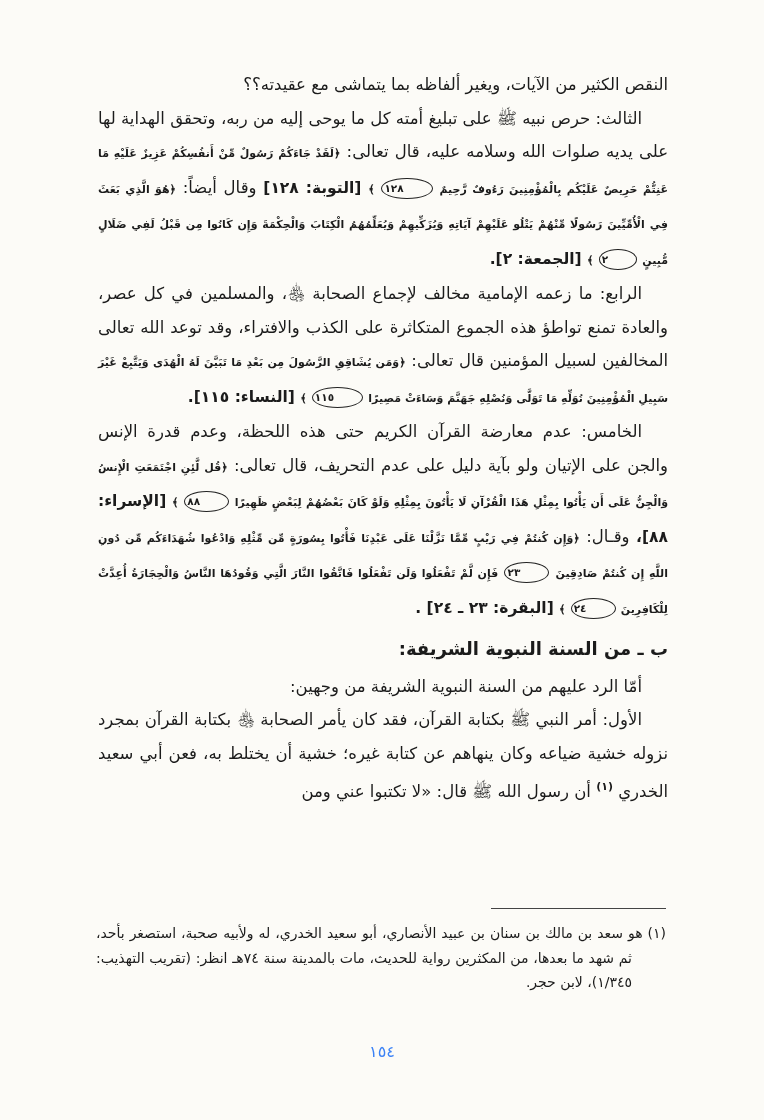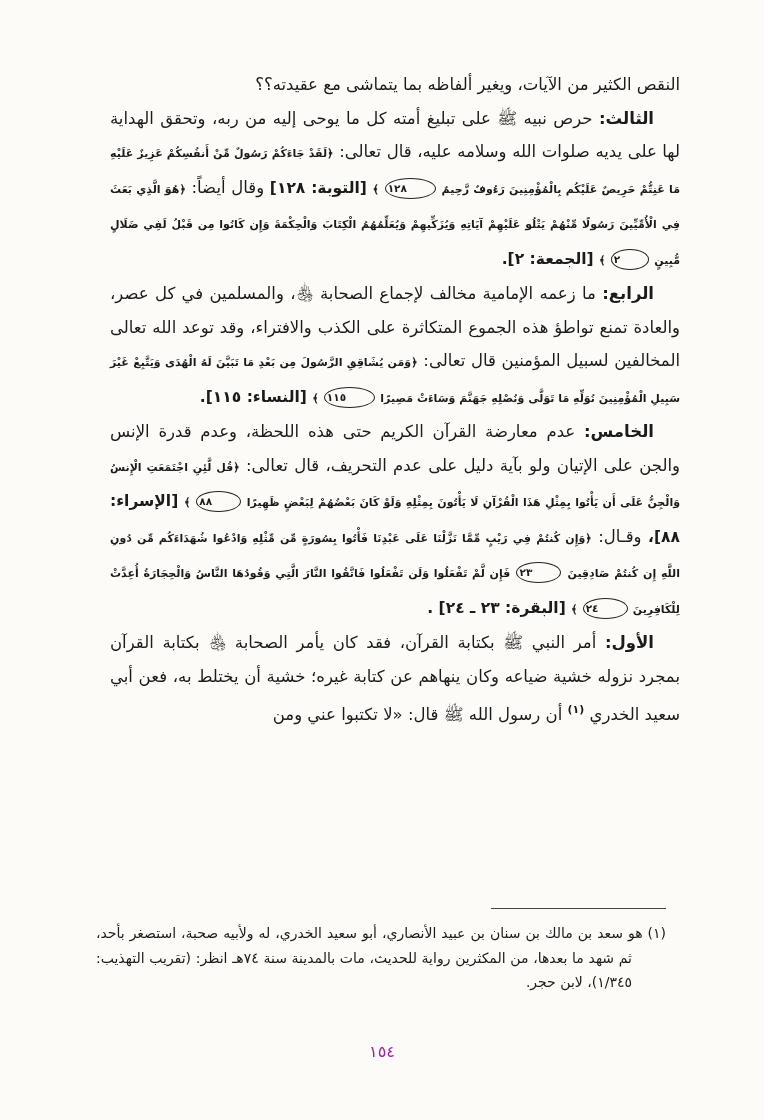--- a/index.html
+++ b/index.html
@@ -12,31 +12,31 @@
   .page {
     position: relative;
     width: 764px; height: 1120px;
     background: #fcfbf7;
     color: #1b1b1b;
     direction: rtl;
     overflow: hidden;
   }
   .content {
     position: absolute;
-    top: 68px; right: 84px;
+    top: 68px; right: 96px;
     width: 570px;
   }
   p.body-par {
     margin: 0;
     font-size: 16.5px;
     line-height: 33.5px;
     text-align: justify;
   }
   p.indent { text-indent: 26px; }
-  .seg-lead { font-weight: 700; }
+  .seg-lead { font-weight: 400; }
   .seg-text { font-weight: 400; }
   .seg-verse { font-weight: 700; font-size: 11px; }
   .seg-ref { font-weight: 700; font-size: 15.5px; margin-top: 40px; }
   .seg-ayah {
     display: inline-block;
     min-width: 21px; height: 21px;
     line-height: 19px;
     border: 1.4px solid #222;
     border-radius: 50%;
     font-size: 10.5px; font-weight: 700;
@@ -71,39 +71,41 @@
     text-align: justify;
     padding-right: 34px;
     text-indent: -34px;
   }
   .page-number {
     position: absolute;
     top: 1042px; left: 0;
     width: 764px;
     text-align: center;
     font-size: 16px;
-    color: #a21caf;
+    color: #3b82f6;
   }
 </style>
 </head>
 <body>
 
 <div class="page">
 
   <main class="content">
 
     <p class="body-par"><span class="seg-text">النقص الكثير من الآيات، ويغير ألفاظه بما يتماشى مع عقيدته؟؟</span></p>
 
     <p class="body-par indent"><span class="seg-lead">الثالث:</span> <span class="seg-text">حرص نبيه ﷺ على تبليغ أمته كل ما يوحى إليه من ربه، وتحقق الهداية لها على يديه صلوات الله وسلامه عليه، قال تعالى:</span> <span class="seg-verse">﴿لَقَدْ جَاءَكُمْ رَسُولٌ مِّنْ أَنفُسِكُمْ عَزِيزٌ عَلَيْهِ مَا عَنِتُّمْ حَرِيصٌ عَلَيْكُم بِالْمُؤْمِنِينَ رَءُوفٌ رَّحِيمٌ</span> <span class="seg-ayah">١٢٨</span> <span class="seg-verse">﴾</span> <span class="seg-ref">[التوبة: ١٢٨]</span> <span class="seg-text">وقال أيضاً:</span> <span class="seg-verse">﴿هُوَ الَّذِي بَعَثَ فِي الْأُمِّيِّينَ رَسُولًا مِّنْهُمْ يَتْلُو عَلَيْهِمْ آيَاتِهِ وَيُزَكِّيهِمْ وَيُعَلِّمُهُمُ الْكِتَابَ وَالْحِكْمَةَ وَإِن كَانُوا مِن قَبْلُ لَفِي ضَلَالٍ مُّبِينٍ</span> <span class="seg-ayah">٢</span> <span class="seg-verse">﴾</span> <span class="seg-ref">[الجمعة: ٢].</span></p>
 
     <p class="body-par indent"><span class="seg-lead">الرابع:</span> <span class="seg-text">ما زعمه الإمامية مخالف لإجماع الصحابة ﵃، والمسلمين في كل عصر، والعادة تمنع تواطؤ هذه الجموع المتكاثرة على الكذب والافتراء، وقد توعد الله تعالى المخالفين لسبيل المؤمنين قال تعالى:</span> <span class="seg-verse">﴿وَمَن يُشَاقِقِ الرَّسُولَ مِن بَعْدِ مَا تَبَيَّنَ لَهُ الْهُدَى وَيَتَّبِعْ غَيْرَ سَبِيلِ الْمُؤْمِنِينَ نُوَلِّهِ مَا تَوَلَّى وَنُصْلِهِ جَهَنَّمَ وَسَاءَتْ مَصِيرًا</span> <span class="seg-ayah">١١٥</span> <span class="seg-verse">﴾</span> <span class="seg-ref">[النساء: ١١٥].</span></p>
 
     <p class="body-par indent"><span class="seg-lead">الخامس:</span> <span class="seg-text">عدم معارضة القرآن الكريم حتى هذه اللحظة، وعدم قدرة الإنس والجن على الإتيان ولو بآية دليل على عدم التحريف، قال تعالى:</span> <span class="seg-verse">﴿قُل لَّئِنِ اجْتَمَعَتِ الْإِنسُ وَالْجِنُّ عَلَى أَن يَأْتُوا بِمِثْلِ هَذَا الْقُرْآنِ لَا يَأْتُونَ بِمِثْلِهِ وَلَوْ كَانَ بَعْضُهُمْ لِبَعْضٍ ظَهِيرًا</span> <span class="seg-ayah">٨٨</span> <span class="seg-verse">﴾</span> <span class="seg-ref">[الإسراء: ٨٨]،</span> <span class="seg-text">وقـال:</span> <span class="seg-verse">﴿وَإِن كُنتُمْ فِي رَيْبٍ مِّمَّا نَزَّلْنَا عَلَى عَبْدِنَا فَأْتُوا بِسُورَةٍ مِّن مِّثْلِهِ وَادْعُوا شُهَدَاءَكُم مِّن دُونِ اللَّهِ إِن كُنتُمْ صَادِقِينَ</span> <span class="seg-ayah">٢٣</span> <span class="seg-verse">فَإِن لَّمْ تَفْعَلُوا وَلَن تَفْعَلُوا فَاتَّقُوا النَّارَ الَّتِي وَقُودُهَا النَّاسُ وَالْحِجَارَةُ أُعِدَّتْ لِلْكَافِرِينَ</span> <span class="seg-ayah">٢٤</span> <span class="seg-verse">﴾</span> <span class="seg-ref">[البقرة: ٢٣ ـ ٢٤] .</span></p>
 
+    <h2 class="section-heading">ب ـ من السنة النبوية الشريفة:</h2>
 
+    <p class="body-par indent"><span class="seg-text">أمّا الرد عليهم من السنة النبوية الشريفة من وجهين:</span></p>
 
     <p class="body-par indent"><span class="seg-lead">الأول:</span> <span class="seg-text">أمر النبي ﷺ بكتابة القرآن، فقد كان يأمر الصحابة ﵃ بكتابة القرآن بمجرد نزوله خشية ضياعه وكان ينهاهم عن كتابة غيره؛ خشية أن يختلط به، فعن أبي سعيد الخدري</span> <span class="seg-sup">(١)</span> <span class="seg-text">أن رسول الله ﷺ قال: «لا تكتبوا عني ومن</span></p>
 
   </main>
 
   <section class="footnotes">
     <div class="fn-rule"></div>
     <p class="fn"><span class="seg-text">(١)</span> <span class="seg-text">هو سعد بن مالك بن سنان بن عبيد الأنصاري، أبو سعيد الخدري، له ولأبيه صحبة، استصغر بأحد، ثم شهد ما بعدها، من المكثرين رواية للحديث، مات بالمدينة سنة ٧٤هـ انظر: (تقريب التهذيب: ١/٣٤٥)، لابن حجر.</span></p>
   </section>
 

